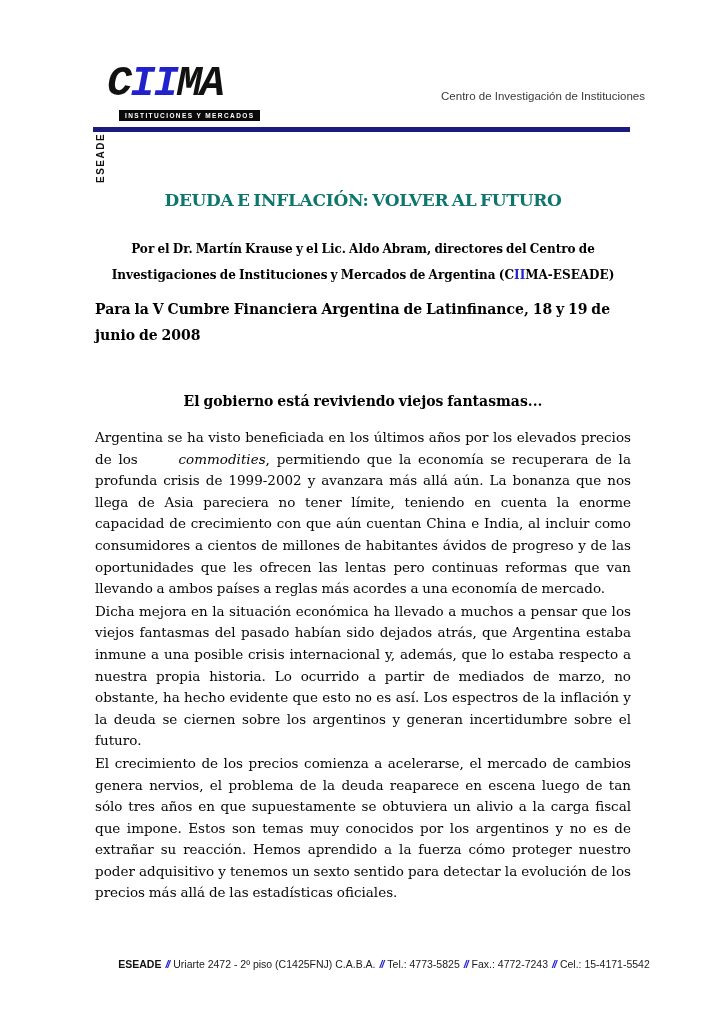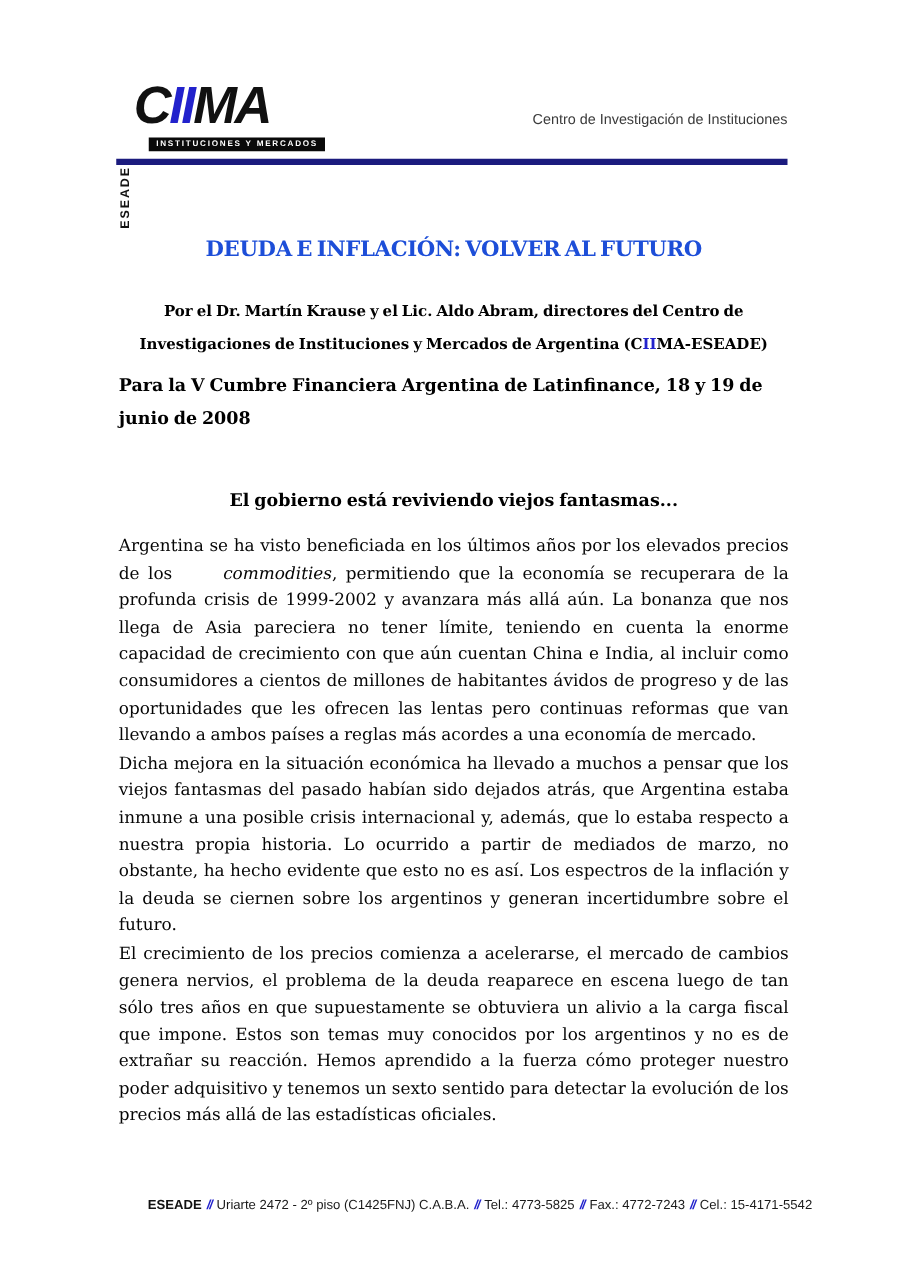--- a/index.html
+++ b/index.html
@@ -16,52 +16,52 @@
   
   .logo-block{position:absolute;left:93px;top:64px;width:150px;height:60px;}
   .logo-vert{
     position:absolute;left:2px;top:119px;
     transform:rotate(-90deg);transform-origin:0 0;
     font-family:"Liberation Sans", sans-serif;
     font-weight:bold;font-size:10px;letter-spacing:1.5px;color:#111;
   }
   .ciima{
     position:absolute;left:14px;top:-4px;
-    font-family:Liberation Sans, sans-serif;
+    font-family:Liberation Mono, monospace;
     font-style:italic;font-weight:bold;
     font-size:42px;line-height:48px;letter-spacing:-2px;color:#111;
   }
   .blue{color:#2222cc;}
   .logo-tagline{
     position:absolute;left:26px;top:46px;
     background:#0a0a0a;color:#fff;
     font-family:"Liberation Sans", sans-serif;
     font-size:6.5px;font-weight:bold;letter-spacing:1.4px;
     padding:2px 6px 2px 6px;white-space:nowrap;
   }
   .org-text{
-    position:absolute;right:94px;top:88px;
+    position:absolute;right:79px;top:88px;
     text-align:right;
     font-family:"Liberation Sans", sans-serif;
     font-size:11.5px;line-height:17px;color:#3a3a3a;
   }
   .org-text b{color:#222;}
   .navy-bar{
     position:absolute;left:93px;top:127px;
     width:537px;height:5px;background:#1b1b7e;
   }
 
   
   .content{
     position:absolute;left:95px;top:190px;width:536px;
   }
   .doc-title{
     margin:0;text-align:center;
     font-size:17px;line-height:20px;font-weight:bold;
-    letter-spacing:-0.3px;word-spacing:-2px;color:#1d4ed8;
+    letter-spacing:-0.3px;word-spacing:-2px;color:#0f766e;
   }
   .byline{
     margin:26px 0 0 0;text-align:center;
     font-size:12px;line-height:26px;font-weight:bold;
     word-spacing:-1px;color:#000;
   }
   .event-line{
     margin:8px 0 0 0;
     font-size:14px;line-height:26px;font-weight:bold;
     word-spacing:-1px;color:#000;

